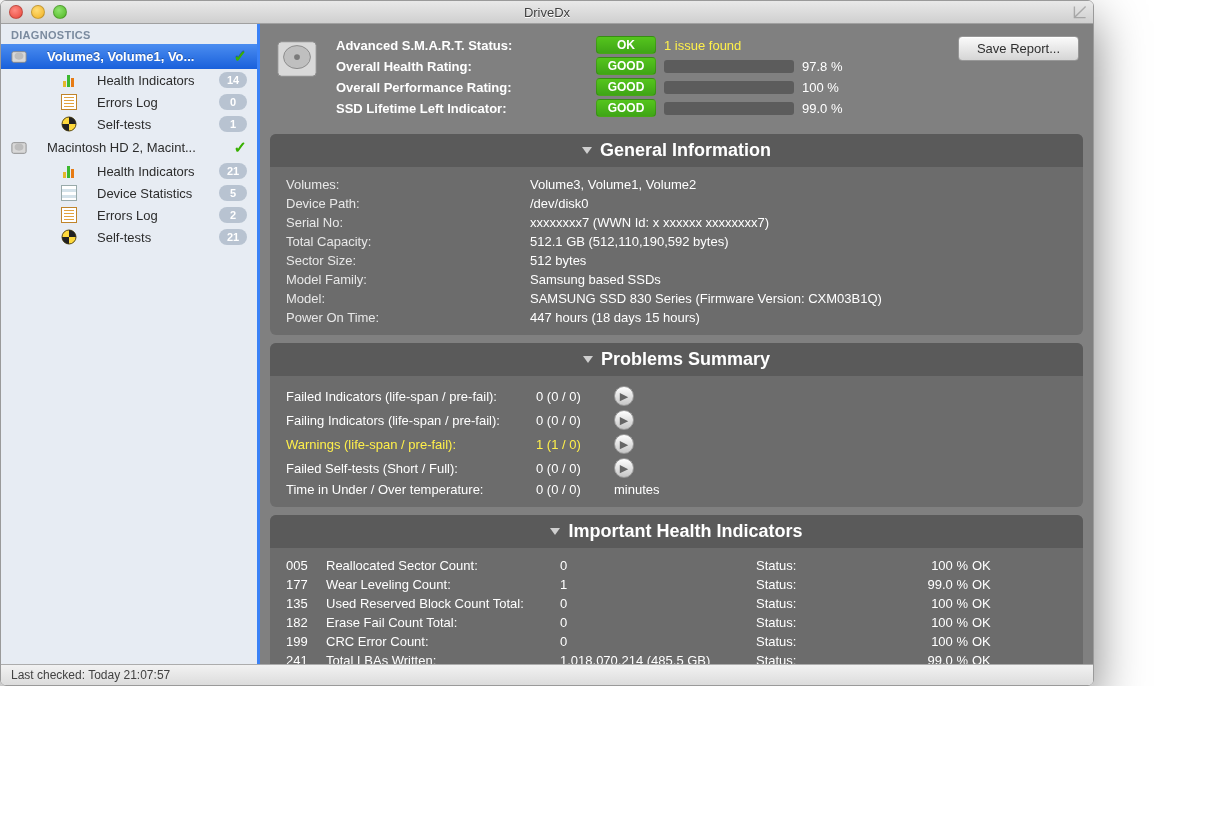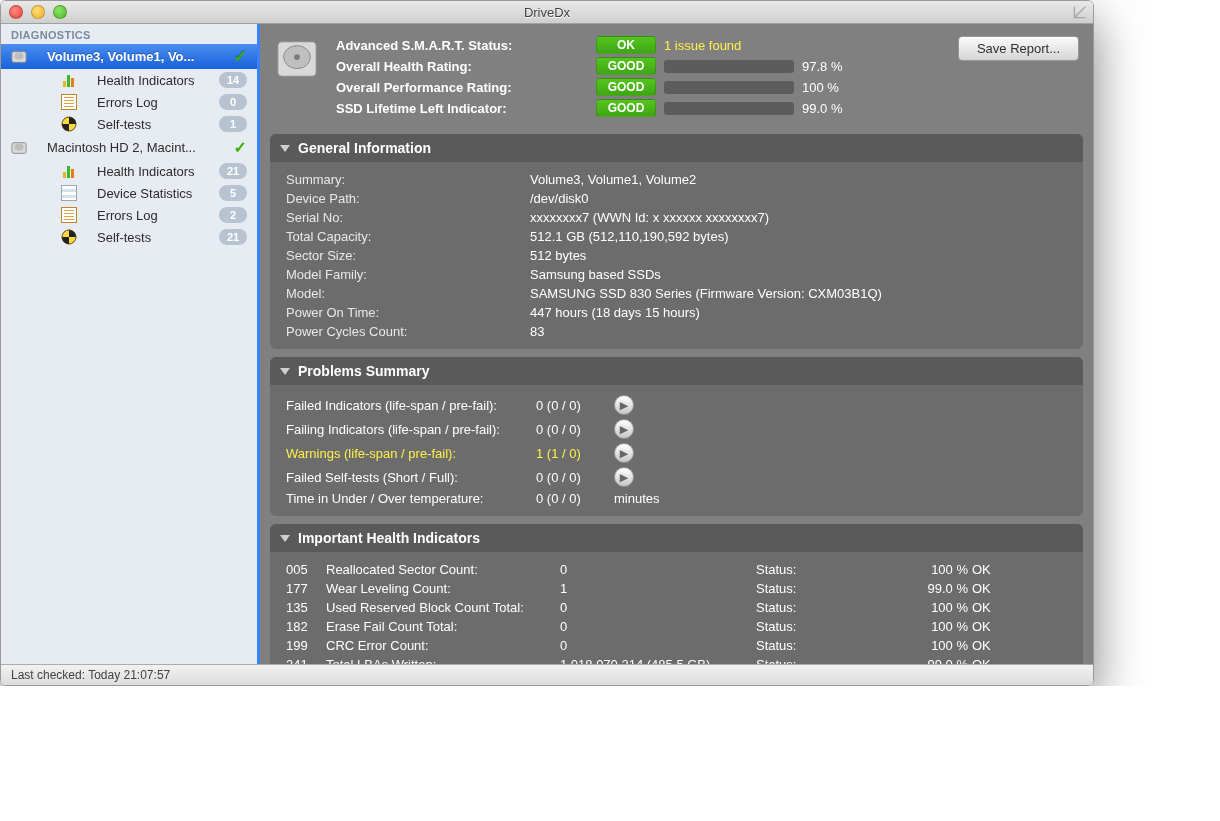--- a/index.html
+++ b/index.html
@@ -81,22 +81,22 @@
 .save-btn{
   margin-left:auto;background:linear-gradient(#fbfbfb,#d5d5d5);border:1px solid #979797;
   border-radius:4px;padding:4px 18px;font-size:13px;color:#303030;
   box-shadow:0 1px 0 #fff inset;
 }
 .section{
   margin:4px 10px 8px 10px;background:var(--gray-panel-dark);border-radius:6px;
   overflow:hidden;
 }
 .sec-header{
-  background:var(--gray-panel-darkest);padding:6px 10px;font-weight:bold;font-size:14px;
-  display:flex;align-items:center;gap:8px;
+  background:var(--gray-panel-darkest);padding:6px 10px;font-weight:bold;font-size:18px;
+  display:flex;align-items:center;gap:8px;justify-content:center;
 }
 .tri{display:inline-block;width:0;height:0;border-left:5px solid transparent;border-right:5px solid transparent;border-top:7px solid #cfcfcf;}
 .sec-body{padding:8px 16px;}
 .kv{display:flex;padding:2px 0;}
 .kv .k{width:244px;color:#e8e8e8;}
 .kv .v{color:#fff;}
 .prob-row{display:flex;align-items:center;gap:6px;padding:2px 0;}
 .prob-row .pk{width:244px;}
 .prob-row.warn{color:var(--yellow);}
 .prob-row .pv{width:72px;}
@@ -260,21 +260,21 @@
         <button class="save-btn">Save Report...</button>
       </div>
 
       <div class="section">
         <div class="sec-header">
           <span class="tri"></span>
           <span>General Information</span>
         </div>
         <div class="sec-body" id="gen-body">
             <div class="kv">
-              <span class="k">Summary:</span>
+              <span class="k">Volumes:</span>
               <span class="v">Volume3, Volume1, Volume2</span>
             </div>
             <div class="kv">
               <span class="k">Device Path:</span>
               <span class="v">/dev/disk0</span>
             </div>
             <div class="kv">
               <span class="k">Serial No:</span>
               <span class="v">xxxxxxxx7 (WWN Id: x xxxxxx xxxxxxxx7)</span>
             </div>
@@ -290,24 +290,20 @@
               <span class="k">Model Family:</span>
               <span class="v">Samsung based SSDs</span>
             </div>
             <div class="kv">
               <span class="k">Model:</span>
               <span class="v">SAMSUNG SSD 830 Series  (Firmware Version: CXM03B1Q)</span>
             </div>
             <div class="kv">
               <span class="k">Power On Time:</span>
               <span class="v">447 hours (18 days 15 hours)</span>
-            </div>
-            <div class="kv">
-              <span class="k">Power Cycles Count:</span>
-              <span class="v">83</span>
             </div>
           </div>
       </div>
 
       <div class="section">
         <div class="sec-header">
           <span class="tri"></span>
           <span>Problems Summary</span>
         </div>
         <div class="sec-body" id="prob-body">

